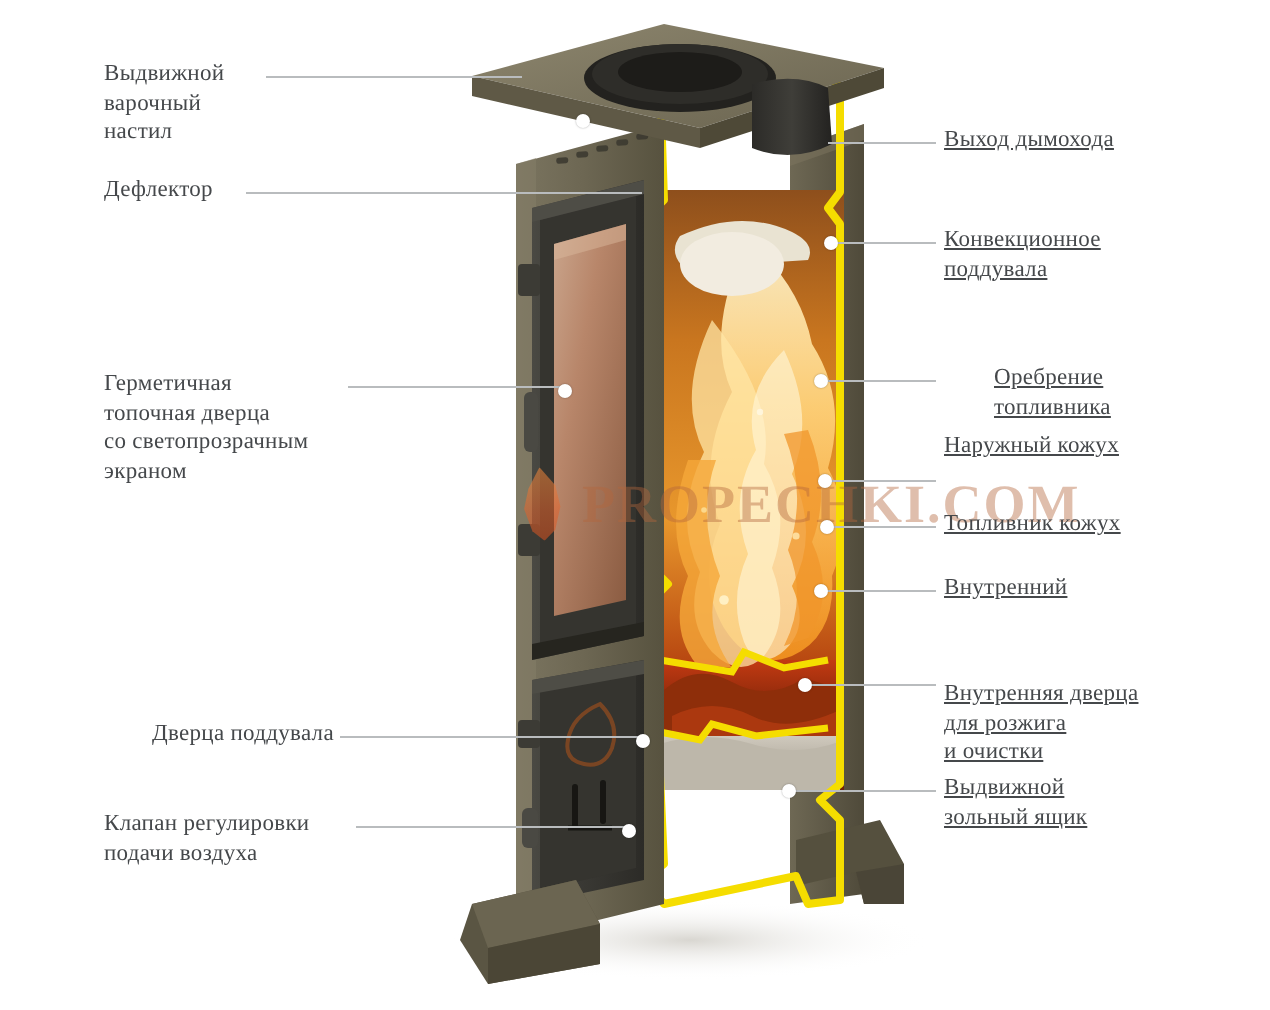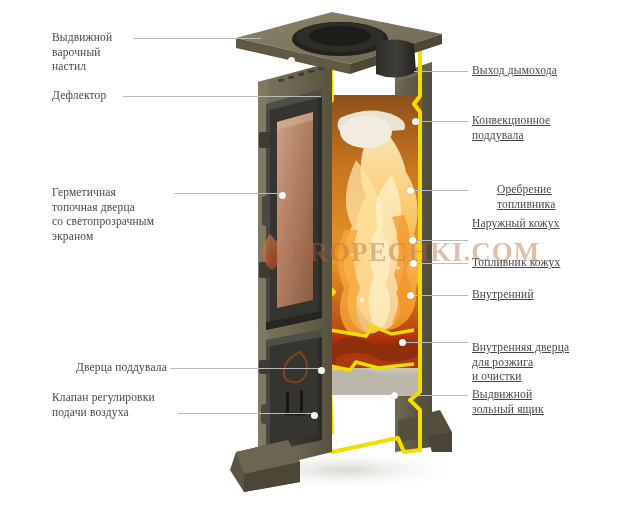--- a/index.html
+++ b/index.html
@@ -236,21 +236,21 @@
       <div class="dot" style="left: 279px; top: 192px;"></div>
       <div class="label left" style="left: 52px; top: 157px; margin-top: 28px;">Герметичная
 топочная дверца
 со светопрозрачным
 экраном</div>
       <div class="leader" style="left: 170px; top: 368px; width: 150px;"></div>
       <div class="dot" style="left: 318px; top: 367px;"></div>
       <div class="label left" style="left: 76px; top: 360px;">Дверца поддувала</div>
       <div class="leader" style="left: 178px; top: 413px; width: 135px;"></div>
       <div class="dot" style="left: 311px; top: 412px;"></div>
-      <div class="label left" style="left: 52px; top: 390px;">Клапан регулировки
+      <div class="label left" style="left: 52px; top: 405px;">Клапан регулировки
 подачи воздуха</div>
       <div class="leader" style="left: 414px; top: 71px; width: 54px;"></div>
       <div class="label right" style="left: 472px; top: 63px;">Выход дымохода</div>
       <div class="leader" style="left: 417px; top: 121px; width: 51px;"></div>
       <div class="dot" style="left: 412px; top: 118px;"></div>
       <div class="label right" style="left: 472px; top: 113px;">Конвекционное
 поддувала</div>
       <div class="leader" style="left: 412px; top: 190px; width: 56px;"></div>
       <div class="dot" style="left: 407px; top: 187px;"></div>
       <div class="label right" style="left: 472px; top: 182px; margin-left: 25px;">Оребрение

